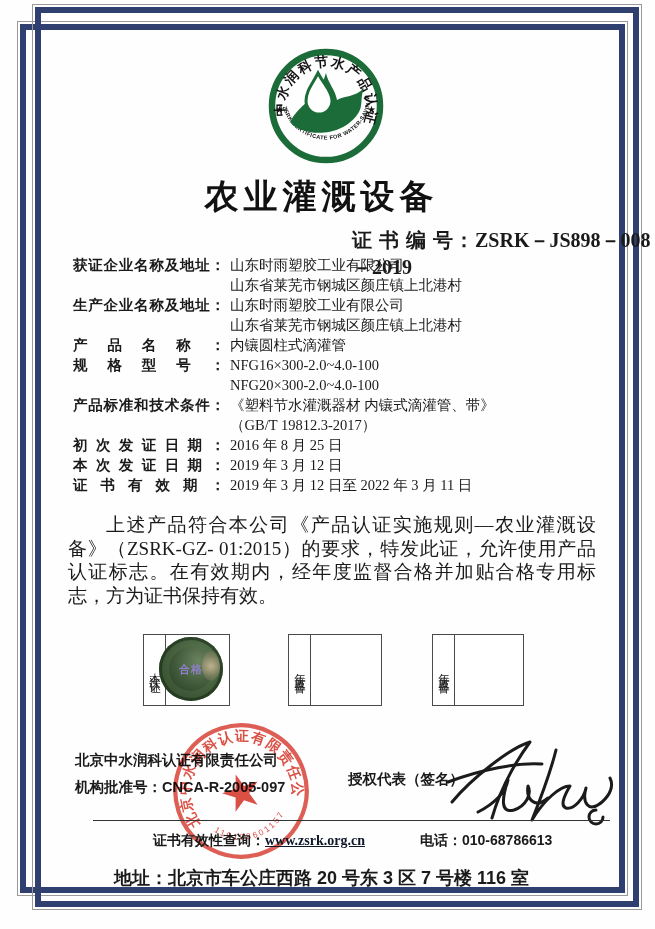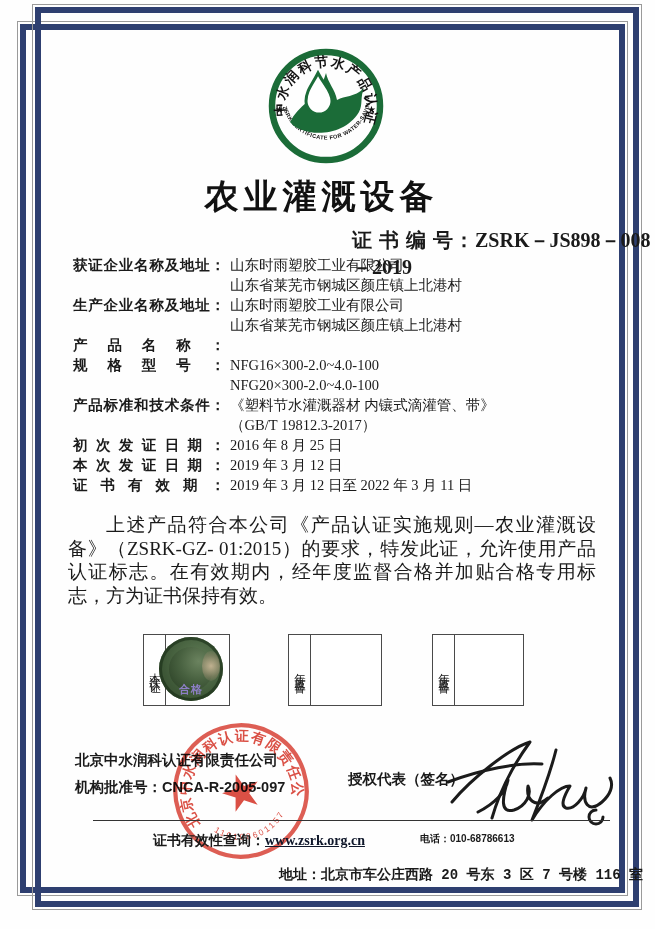--- a/index.html
+++ b/index.html
@@ -29,41 +29,41 @@
   .sbox{position:absolute;top:634px;height:70px;border:1px solid #4a4a4a;display:flex;background:#fff;}
   .sbox-label{width:21px;border-right:1px solid #4a4a4a;display:flex;align-items:center;justify-content:center;
               writing-mode:vertical-rl;text-orientation:upright;font-size:11.5px;letter-spacing:3px;
               font-family:"Liberation Sans", sans-serif;}
   .sbox-body{flex:1;position:relative;}
   .sticker{position:absolute;left:-7px;top:2px;width:64px;height:64px;border-radius:50%;
            background:radial-gradient(circle at 62% 38%, #6b835f 0%, #47603f 35%, #2f4529 65%, #24351f 100%);
            box-shadow:inset 0 0 0 3px rgba(20,40,18,.55), inset 0 0 0 10px rgba(90,120,80,.35);}
   .sticker .blotch{position:absolute;right:3px;top:14px;width:18px;height:30px;border-radius:50%;
            background:radial-gradient(circle,#c0b190 0%, rgba(150,140,110,.55) 60%, rgba(0,0,0,0) 100%);}
-  .sticker .ok{position:absolute;left:0;right:0;bottom:4px;text-align:center;color:#8d7fc6;
+  .sticker .ok{position:absolute;left:0;right:0;bottom:24px;text-align:center;color:#8d7fc6;
            font-size:11px;font-weight:bold;font-family:"Liberation Sans", sans-serif;letter-spacing:1px;}
 
   .issuer-company{position:absolute;left:75px;top:751px;font-size:14.5px;font-weight:bold;
            font-family:"Liberation Sans", sans-serif;}
   .issuer-approval{position:absolute;left:75px;top:778px;font-size:14.5px;font-weight:bold;
            font-family:"Liberation Sans", sans-serif;}
   .rep-label{position:absolute;left:348px;top:770px;font-size:14.5px;font-weight:bold;
            font-family:"Liberation Sans", sans-serif;}
   .signature{position:absolute;left:438px;top:738px;width:190px;height:92px;}
   .red-stamp{position:absolute;left:166px;top:716px;width:150px;height:150px;
            opacity:.88;mix-blend-mode:multiply;}
 
   .sep-line{position:absolute;left:93px;top:820px;width:517px;border-top:1.5px solid #333;}
   .footer-query{position:absolute;left:153px;top:832px;font-size:14px;font-weight:bold;
            font-family:"Liberation Sans", sans-serif;}
   .footer-query a{color:#0f172a;text-decoration:underline;font-family:"Liberation Serif", serif;}
-  .footer-phone{position:absolute;left:420px;top:832px;font-size:10px;font-weight:bold;
-           font-family:"Liberation Sans", sans-serif;}
-  .footer-address{position:absolute;left:0;right:12px;top:866px;text-align:right;font-size:14px;
-           font-weight:bold;font-family:Liberation Mono, monospace;}
+  .footer-phone{position:absolute;left:420px;top:832px;font-size:14px;font-weight:bold;
+           font-family:"Liberation Sans", sans-serif;}
+  .footer-address{position:absolute;left:0;right:12px;top:866px;text-align:center;font-size:18px;
+           font-weight:bold;font-family:Liberation Sans, sans-serif;}
 </style>
 </head>
 <body>
 
 <div class="page">
 
   <div class="frame frame-a"></div>
   <div class="frame frame-b"></div>
 
   <div class="seal-wrap">
@@ -102,20 +102,21 @@
     <div class="row">
       <span class="flabel">生产企业名称及地址：</span>
       <span class="fval">山东时雨塑胶工业有限公司</span>
     </div>
     <div class="row">
       <span class="flabel"></span>
       <span class="fval">山东省莱芜市钢城区颜庄镇上北港村</span>
     </div>
     <div class="row">
       <span class="flabel">产品名称：</span>
+      <span class="fval">内镶圆柱式滴灌管</span>
     </div>
     <div class="row">
       <span class="flabel">规格型号：</span>
       <span class="fval">NFG16×300-2.0~4.0-100</span>
     </div>
     <div class="row">
       <span class="flabel"></span>
       <span class="fval">NFG20×300-2.0~4.0-100</span>
     </div>
     <div class="row">

